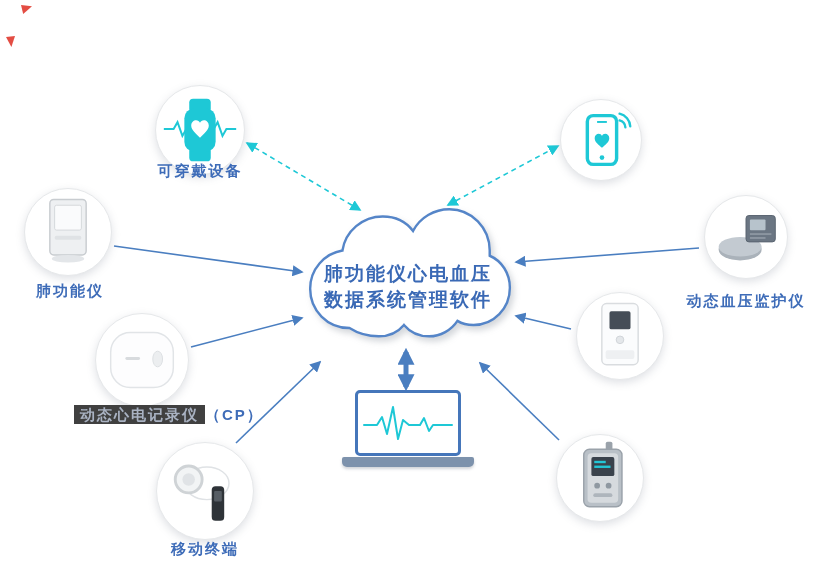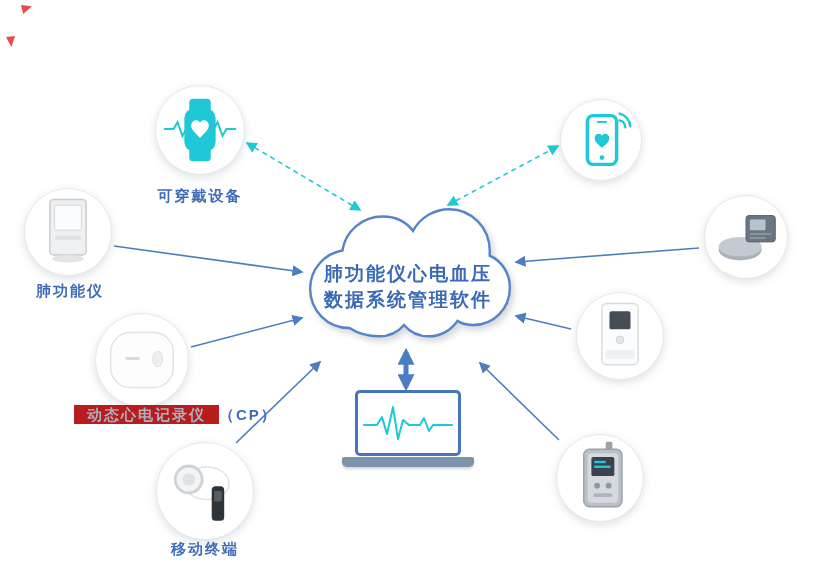--- a/index.html
+++ b/index.html
@@ -12,21 +12,21 @@
   .node-circle {
     position:absolute; border-radius:50%; background:#ffffff;
     border:1px solid #e6e8ea;
     box-shadow:0 3px 8px rgba(110,120,135,0.22);
     display:flex; align-items:center; justify-content:center;
   }
   .node-label {
     position:absolute; color:#3e6cb8; font-weight:bold; font-size:15px;
     text-align:center; letter-spacing:2px; white-space:nowrap;
   }
-  .hl { background:#b91c1c; color:#a9b2c2; padding:1px 13px; }
+  .hl { background:#404040; color:#a9b2c2; padding:1px 6px; }
 
   .cloud-wrap { position:absolute; left:292px; top:202px; width:232px; height:155px; }
   .cloud-wrap svg { position:absolute; left:0; top:0; width:100%; height:100%;
     filter:drop-shadow(3px 4px 3px rgba(100,110,125,0.28)); }
   .cloud-text {
     position:absolute; left:0; top:0; right:0; bottom:0;
     display:flex; flex-direction:column; align-items:center; justify-content:center;
     padding-top:14px; color:#3a69b5; font-weight:bold; font-size:19px;
     line-height:26px; letter-spacing:2px; text-align:center;
   }
@@ -90,21 +90,21 @@
   <div class="node-circle" style="left:155px; top:85px; width:90px; height:90px;">
     <svg width="90" height="90" viewBox="0 0 90 90">
       <polyline points="8,44 18,44 22,37 27,51 31,44 36,44" fill="none" stroke="#1ec8d6" stroke-width="2"></polyline>
       <polyline points="54,44 59,44 63,37 68,51 72,44 82,44" fill="none" stroke="#1ec8d6" stroke-width="2"></polyline>
       <rect x="34" y="13" width="22" height="14" rx="4" fill="#1ec8d6"></rect>
       <rect x="34" y="63" width="22" height="14" rx="4" fill="#1ec8d6"></rect>
       <rect x="29" y="23" width="32" height="44" rx="10" fill="#1ec8d6"></rect>
       <path d="M45,53 C41,49 36,45 36,40.5 C36,37 38.5,35 41,35 C42.8,35 44.3,36.1 45,37.7 C45.7,36.1 47.2,35 49,35 C51.5,35 54,37 54,40.5 C54,45 49,49 45,53 Z" fill="#ffffff"></path>
     </svg>
   </div>
-  <div class="node-label" style="left:140px; top:187px; width:120px;">可穿戴设备</div>
+  <div class="node-label" style="left:140px; top:162px; width:120px;">可穿戴设备</div>
 
   <div class="node-circle" style="left:560px; top:99px; width:82px; height:82px;">
     <svg width="82" height="82" viewBox="0 0 82 82">
       <rect x="27" y="16" width="30" height="50" rx="6" fill="#ffffff" stroke="#1ec8d6" stroke-width="3.5"></rect>
       <line x1="37" y1="22.5" x2="47" y2="22.5" stroke="#1ec8d6" stroke-width="2"></line>
       <path d="M42,49 C38.6,46 34.5,43 34.5,39.2 C34.5,36.3 36.6,34.6 38.7,34.6 C40.2,34.6 41.4,35.5 42,36.8 C42.6,35.5 43.8,34.6 45.3,34.6 C47.4,34.6 49.5,36.3 49.5,39.2 C49.5,43 45.4,46 42,49 Z" fill="#1ec8d6"></path>
       <circle cx="42" cy="59" r="2.4" fill="#1ec8d6"></circle>
       <path d="M60,14 a14,14 0 0 1 11,13" fill="none" stroke="#1ec8d6" stroke-width="2.4" stroke-linecap="round"></path>
       <path d="M60,21 a8,8 0 0 1 6,7" fill="none" stroke="#1ec8d6" stroke-width="2.4" stroke-linecap="round"></path>
     </svg>
@@ -123,20 +123,21 @@
   <div class="node-circle" style="left:704px; top:195px; width:84px; height:84px;">
     <svg width="84" height="84" viewBox="0 0 84 84">
       <ellipse cx="36" cy="55" rx="22" ry="11" fill="#aab2ba"></ellipse>
       <ellipse cx="36" cy="52" rx="22" ry="10" fill="#c3cad1"></ellipse>
       <rect x="42" y="20" width="30" height="27" rx="3" fill="#6b7683" stroke="#596470"></rect>
       <rect x="46" y="24" width="16" height="11" rx="1" fill="#b7c3cc"></rect>
       <rect x="46" y="38" width="22" height="2" fill="#8b95a0"></rect>
       <rect x="46" y="42" width="16" height="2" fill="#8b95a0"></rect>
     </svg>
   </div>
+  <div class="node-label" style="left:684px; top:292px; width:124px;">动态血压监护仪</div>
 
   <div class="node-circle" style="left:95px; top:313px; width:94px; height:94px;">
     <svg width="94" height="94" viewBox="0 0 94 94">
       <rect x="15" y="19" width="64" height="56" rx="20" fill="#fdfdfe" stroke="#e1e4e7" stroke-width="1.5"></rect>
       <rect x="30" y="44" width="15" height="3" rx="1.5" fill="#d8dbde"></rect>
       <ellipse cx="63" cy="46" rx="5" ry="8" fill="#eceef0" stroke="#dcdfe2"></ellipse>
     </svg>
   </div>
   <div class="node-label" style="left:74px; top:406px; text-align:left;"><span class="hl">动态心电记录仪</span><span>（CP）</span></div>
 

